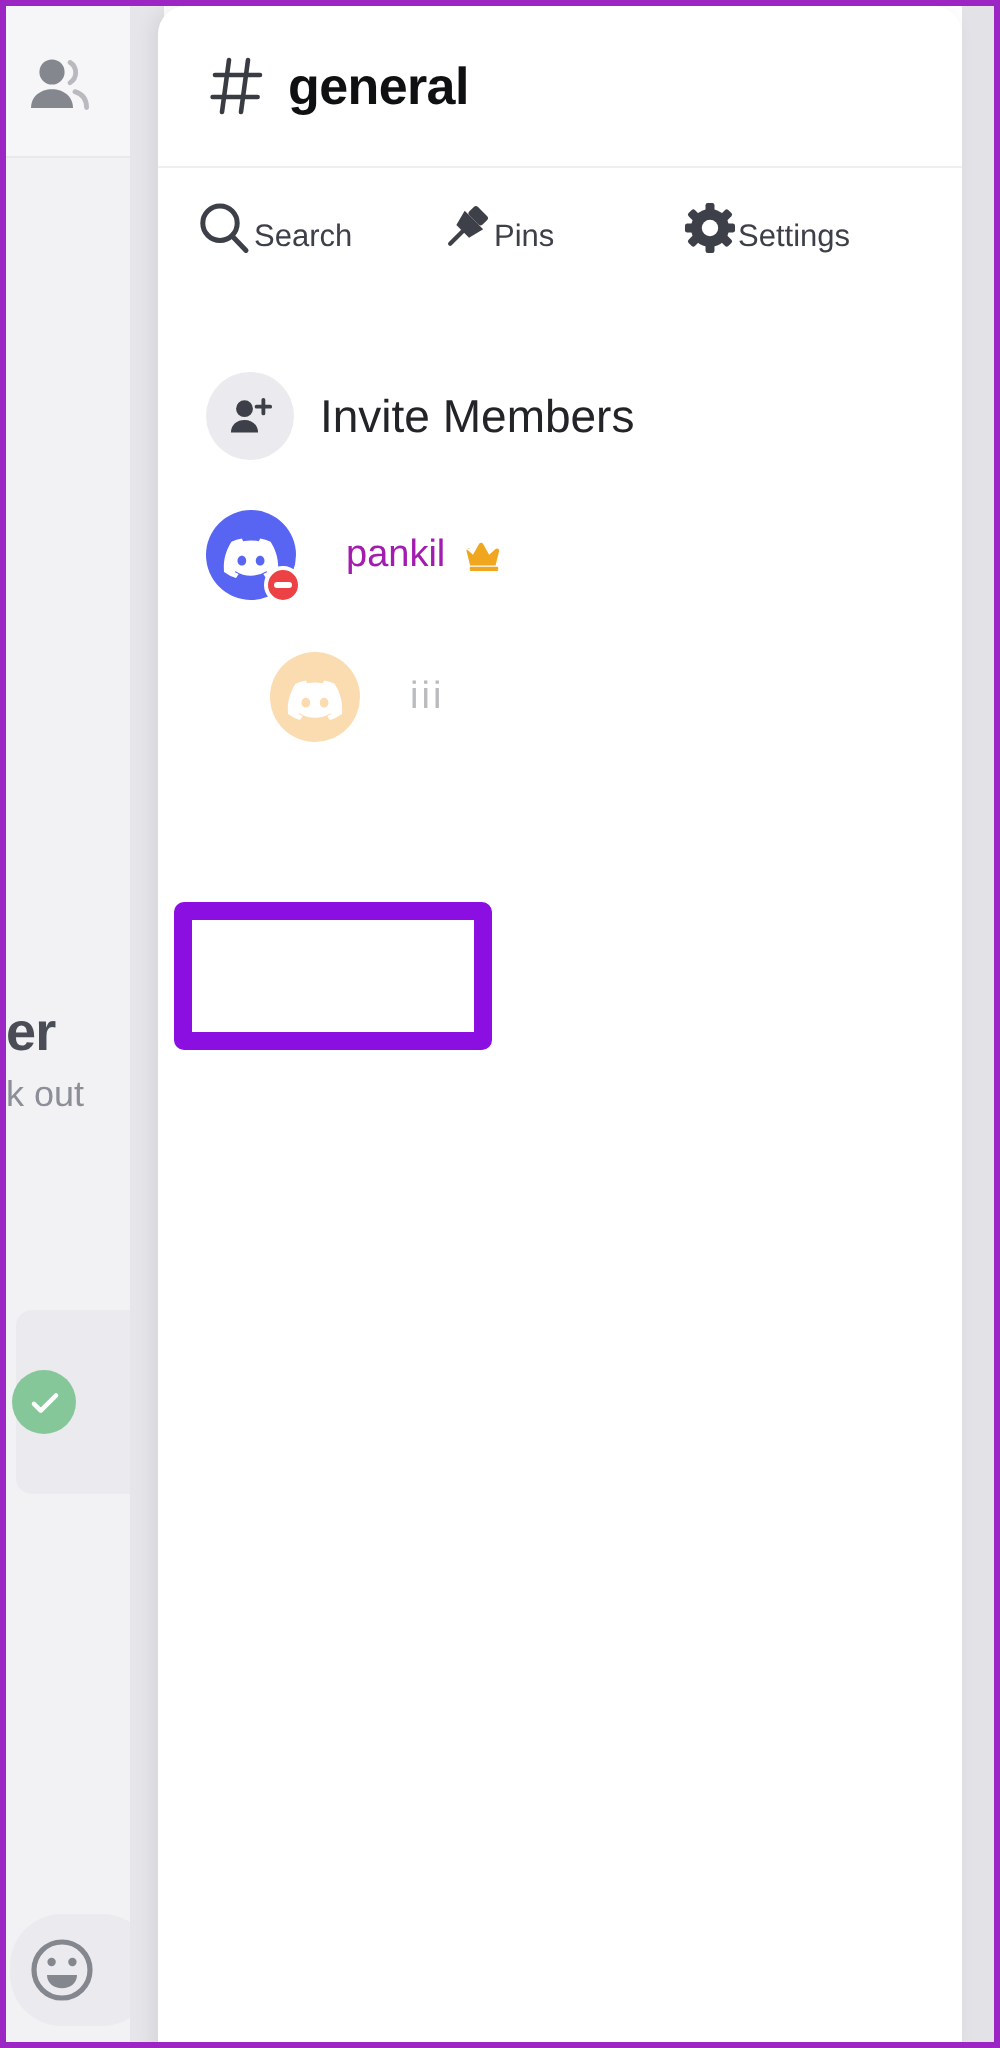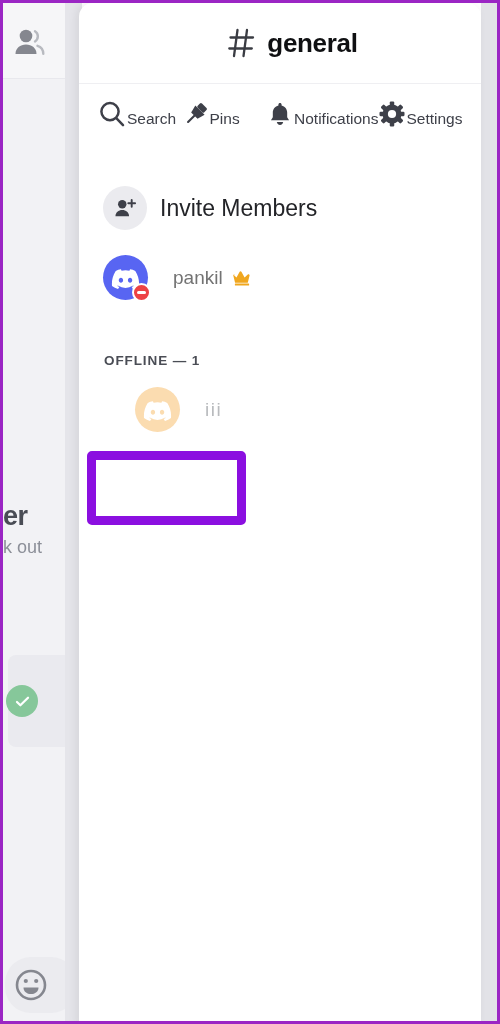--- a/index.html
+++ b/index.html
@@ -89,21 +89,20 @@
     width: 19px; height: 1024px;
     background: #e2e2e7;
   }
 
   
   .panel-header {
     height: 81px;
     display: flex; align-items: center;
     padding-left: 25px;
     border-bottom: 1px solid #efeff2;
-    justify-content: center;
   }
   .hash-icon { width: 30px; height: 34px; margin-right: 10px; }
   .channel-title {
     font-size: 26px; font-weight: bold; color: #0f1012;
     letter-spacing: -0.3px;
   }
 
   
   .toolbar {
     height: 96px;
@@ -168,21 +167,21 @@
     border: 2.5px solid #ffffff;
     display: flex; align-items: center; justify-content: center;
   }
   .status-badge .dnd-bar {
     width: 9px; height: 3px; background: #ffffff; border-radius: 2px;
   }
   .member-name {
     margin-left: 25px;
     font-size: 19px;
   }
-  .member-name.online { color: #737373; }
+  .member-name.online { color: #a21caf; }
   .member-name.offline { color: #b9bbbe; letter-spacing: 1.5px; }
   .crown { margin-left: 9px; display: inline-flex; vertical-align: -3px; }
 
   
   #highlight-box {
     position: absolute; left: 84px; top: 448px;
     width: 159px; height: 74px;
     border: 9px solid #8B0FE0;
     border-radius: 5px;
     pointer-events: none;
@@ -262,29 +261,20 @@
             <g transform="rotate(45 15 15)">
               <rect x="10" y="2.5" width="10" height="6.5" rx="1.6" fill="#3e4049"></rect>
               <path d="M8 9h14l-2.2 8.5h-9.6z" fill="#3e4049"></path>
               <path d="M15 17.5v9.5" stroke="#3e4049" stroke-width="2.3" stroke-linecap="round"></path>
             </g>
           </svg>
         </span>
         <span class="tool-label">Pins</span>
       </div>
 
-      <div class="tool">
-        <span class="tool-icon">
-          <svg viewBox="0 0 30 30" width="28" height="28">
-            <path d="M15 3.2c-.95 0-1.7.75-1.7 1.7v.9C9.7 6.6 7.3 9.7 7.3 13.4v5.2l-2 3.1h19.4l-2-3.1v-5.2c0-3.7-2.4-6.8-6-7.6v-.9c0-.95-.75-1.7-1.7-1.7z" fill="#3e4049"></path>
-            <path d="M11.6 23.6c.4 1.9 1.8 3.2 3.4 3.2s3-1.3 3.4-3.2z" fill="#3e4049"></path>
-          </svg>
-        </span>
-        <span class="tool-label">Notifications</span>
-      </div>
 
       <div class="tool">
         <span class="tool-icon">
           <svg viewBox="0 0 30 30" width="28" height="28">
             <g fill="#3e4049">
               <circle cx="15" cy="15" r="10.2"></circle>
               <rect x="12.6" y="1.6" width="4.8" height="6" rx="1.2"></rect>
               <rect x="12.6" y="22.4" width="4.8" height="6" rx="1.2"></rect>
               <rect x="1.6" y="12.6" width="6" height="4.8" rx="1.2"></rect>
               <rect x="22.4" y="12.6" width="6" height="4.8" rx="1.2"></rect>
@@ -325,21 +315,20 @@
       </span>
       <span class="member-name online">pankil</span>
       <span class="crown">
         <svg viewBox="0 0 22 18" width="20" height="16">
           <path d="M1.2 5.1l3.6 3.2L8.2 2.2c.5-.9 1.8-.9 2.3 0l3.4 6.1 3.6-3.2c.9-.8 2.3 0 2 1.2l-2 8.1H3.2l-2-8.1c-.3-1.2 1.1-2 2-1.2z" fill="#F0A71F"></path>
           <rect x="3" y="15.1" width="16" height="2.3" rx="0.6" fill="#F0A71F"></rect>
         </svg>
       </span>
     </div>
 
-    <div id="offline-head" class="section-head">OFFLINE — 1</div>
 
     <div class="member-row" style="margin-top:12px;margin-left:32px;">
       <span class="avatar-wrap">
         <span class="avatar" style="background:#FBDCB0;">
           <svg viewBox="0 0 40 30" width="29" height="22">
             <path d="M33.5 5.2A27 27 0 0 0 26.3 3l-.9 1.9a24.8 24.8 0 0 0-10.8 0L13.7 3a27 27 0 0 0-7.2 2.2C2 12.3.8 19.2 1.4 26a27.3 27.3 0 0 0 8.3 4.2l1.8-2.8a17.7 17.7 0 0 1-2.8-1.4l.7-.5a19.5 19.5 0 0 0 21.2 0l.7.5a17.7 17.7 0 0 1-2.8 1.4l1.8 2.8A27.3 27.3 0 0 0 38.6 26c.7-7.9-1.2-14.7-5.1-20.8zM13.7 21.6c-1.6 0-3-1.5-3-3.4s1.3-3.4 3-3.4 3 1.5 3 3.4-1.3 3.4-3 3.4zm12.6 0c-1.6 0-3-1.5-3-3.4s1.3-3.4 3-3.4 3 1.5 3 3.4-1.3 3.4-3 3.4z" fill="#ffffff"></path>
           </svg>
         </span>
       </span>
       <span class="member-name offline">iii</span>

